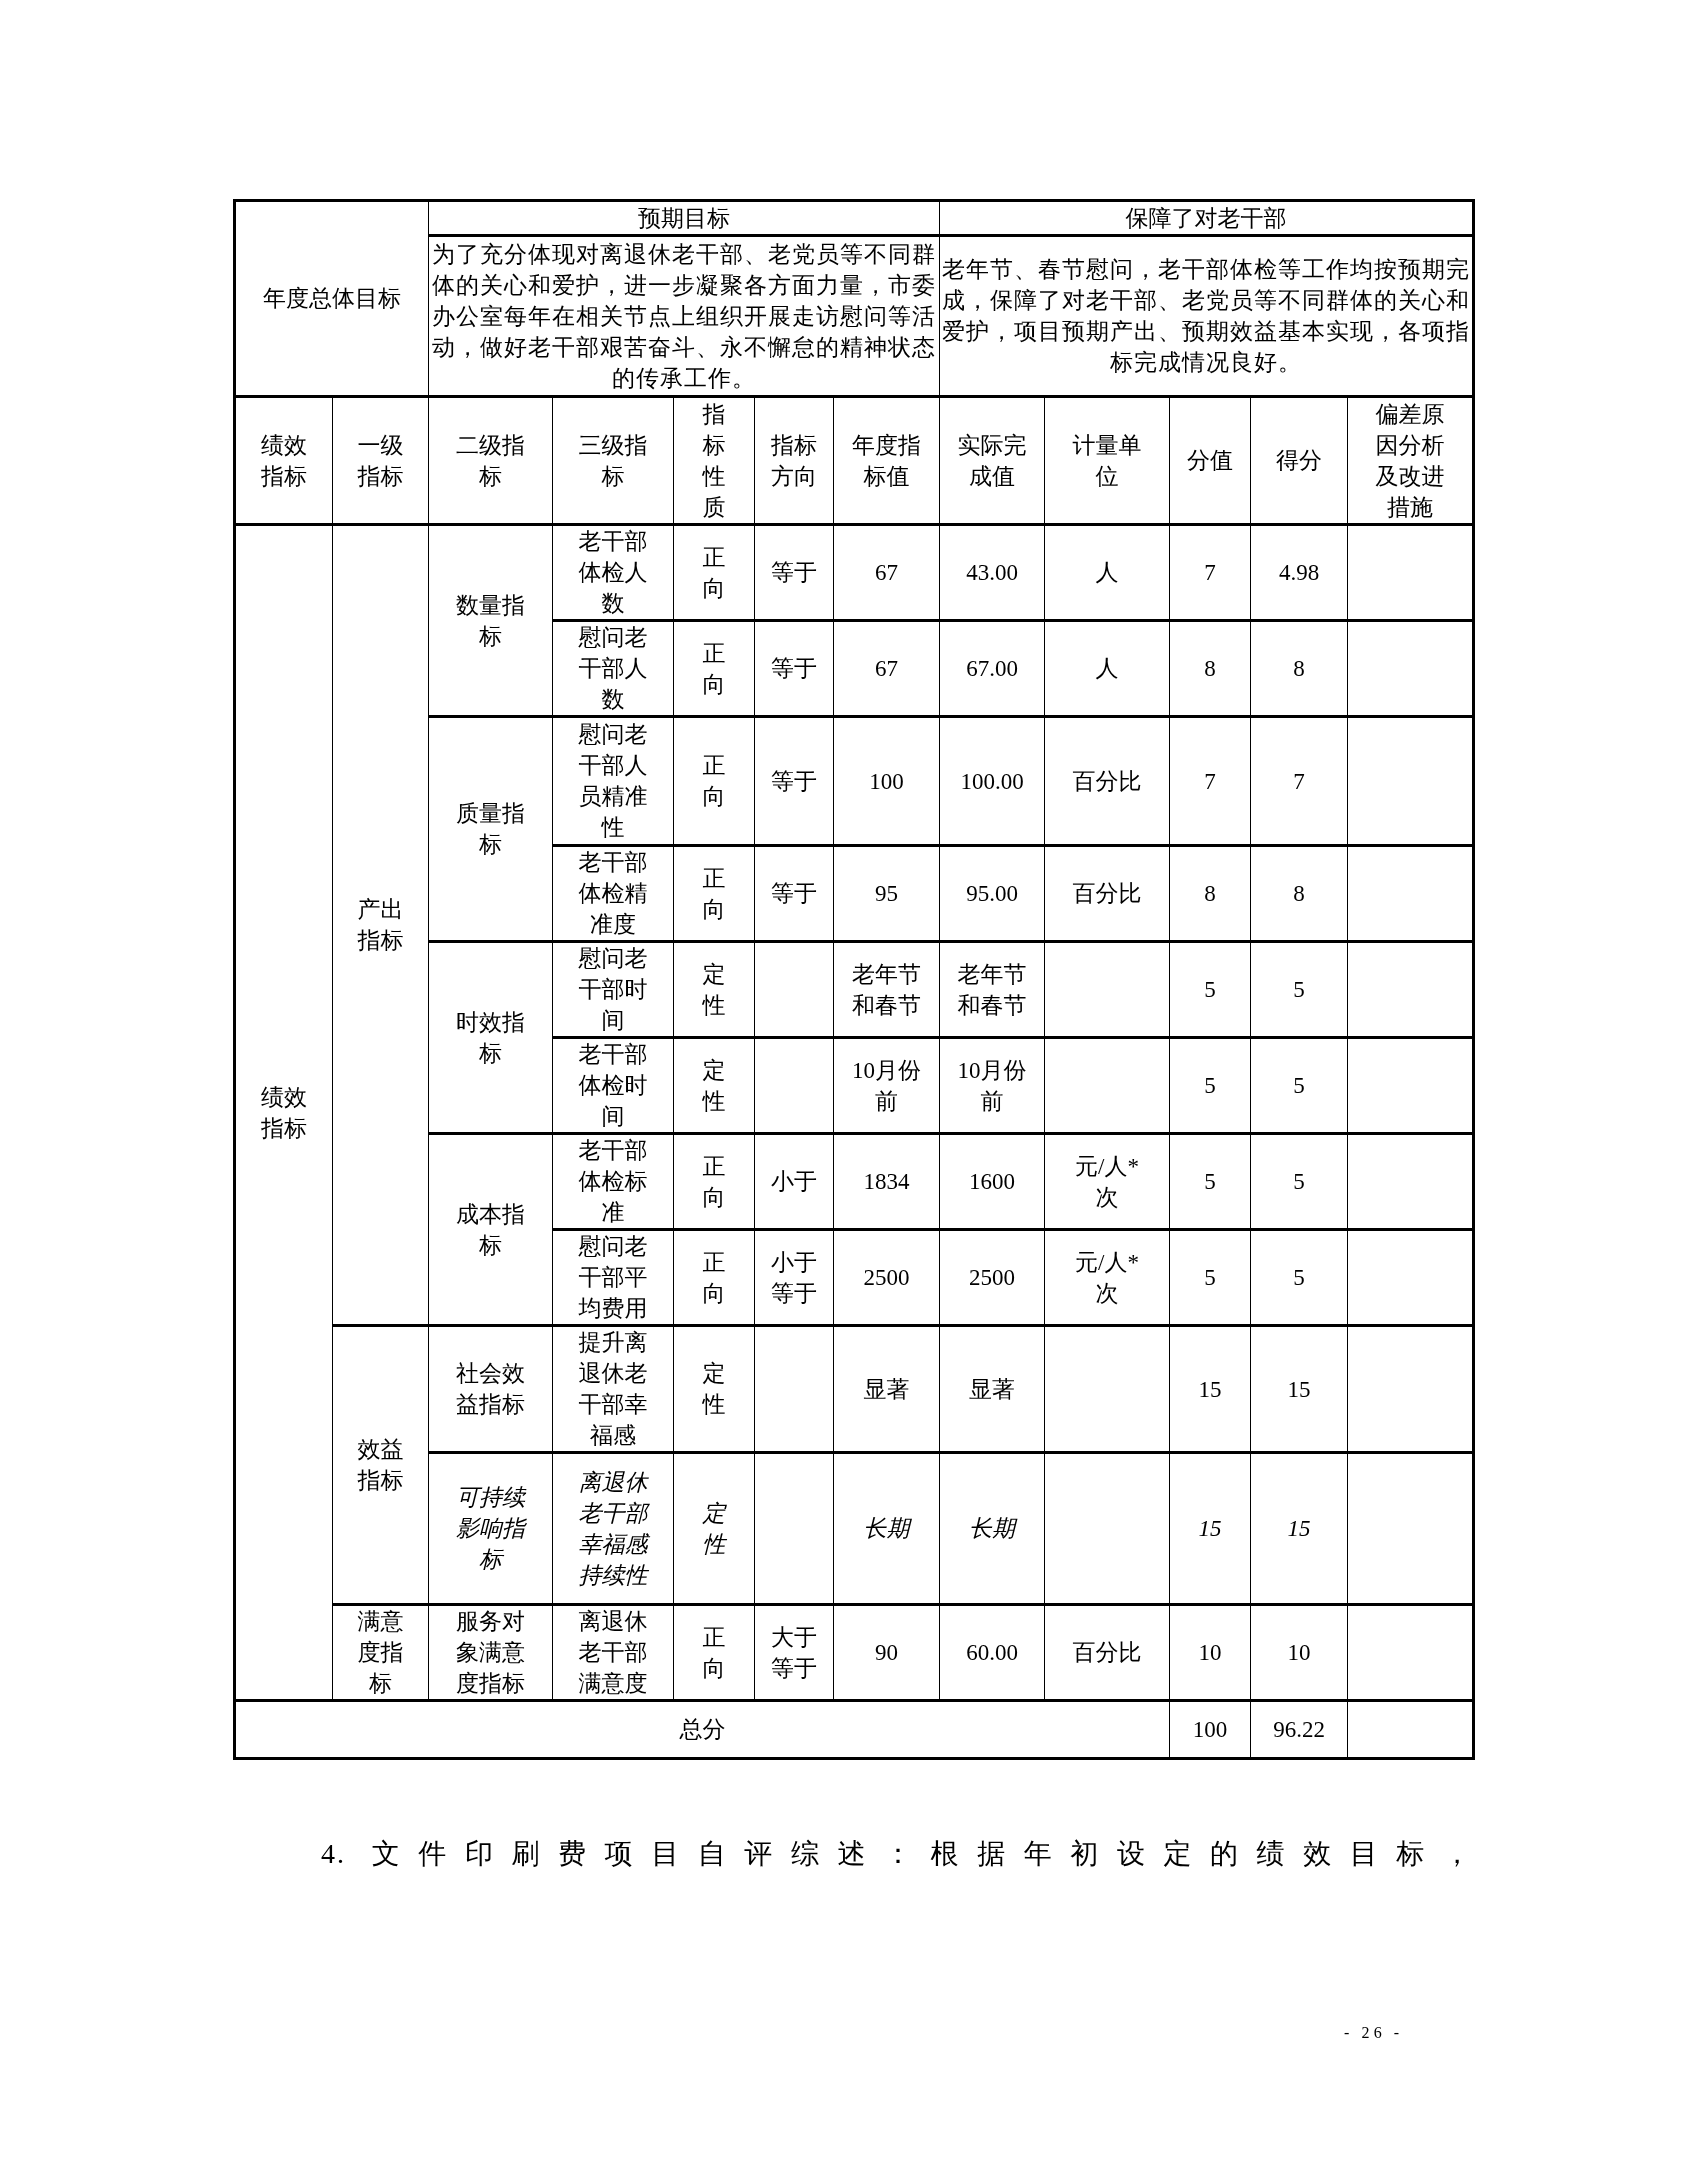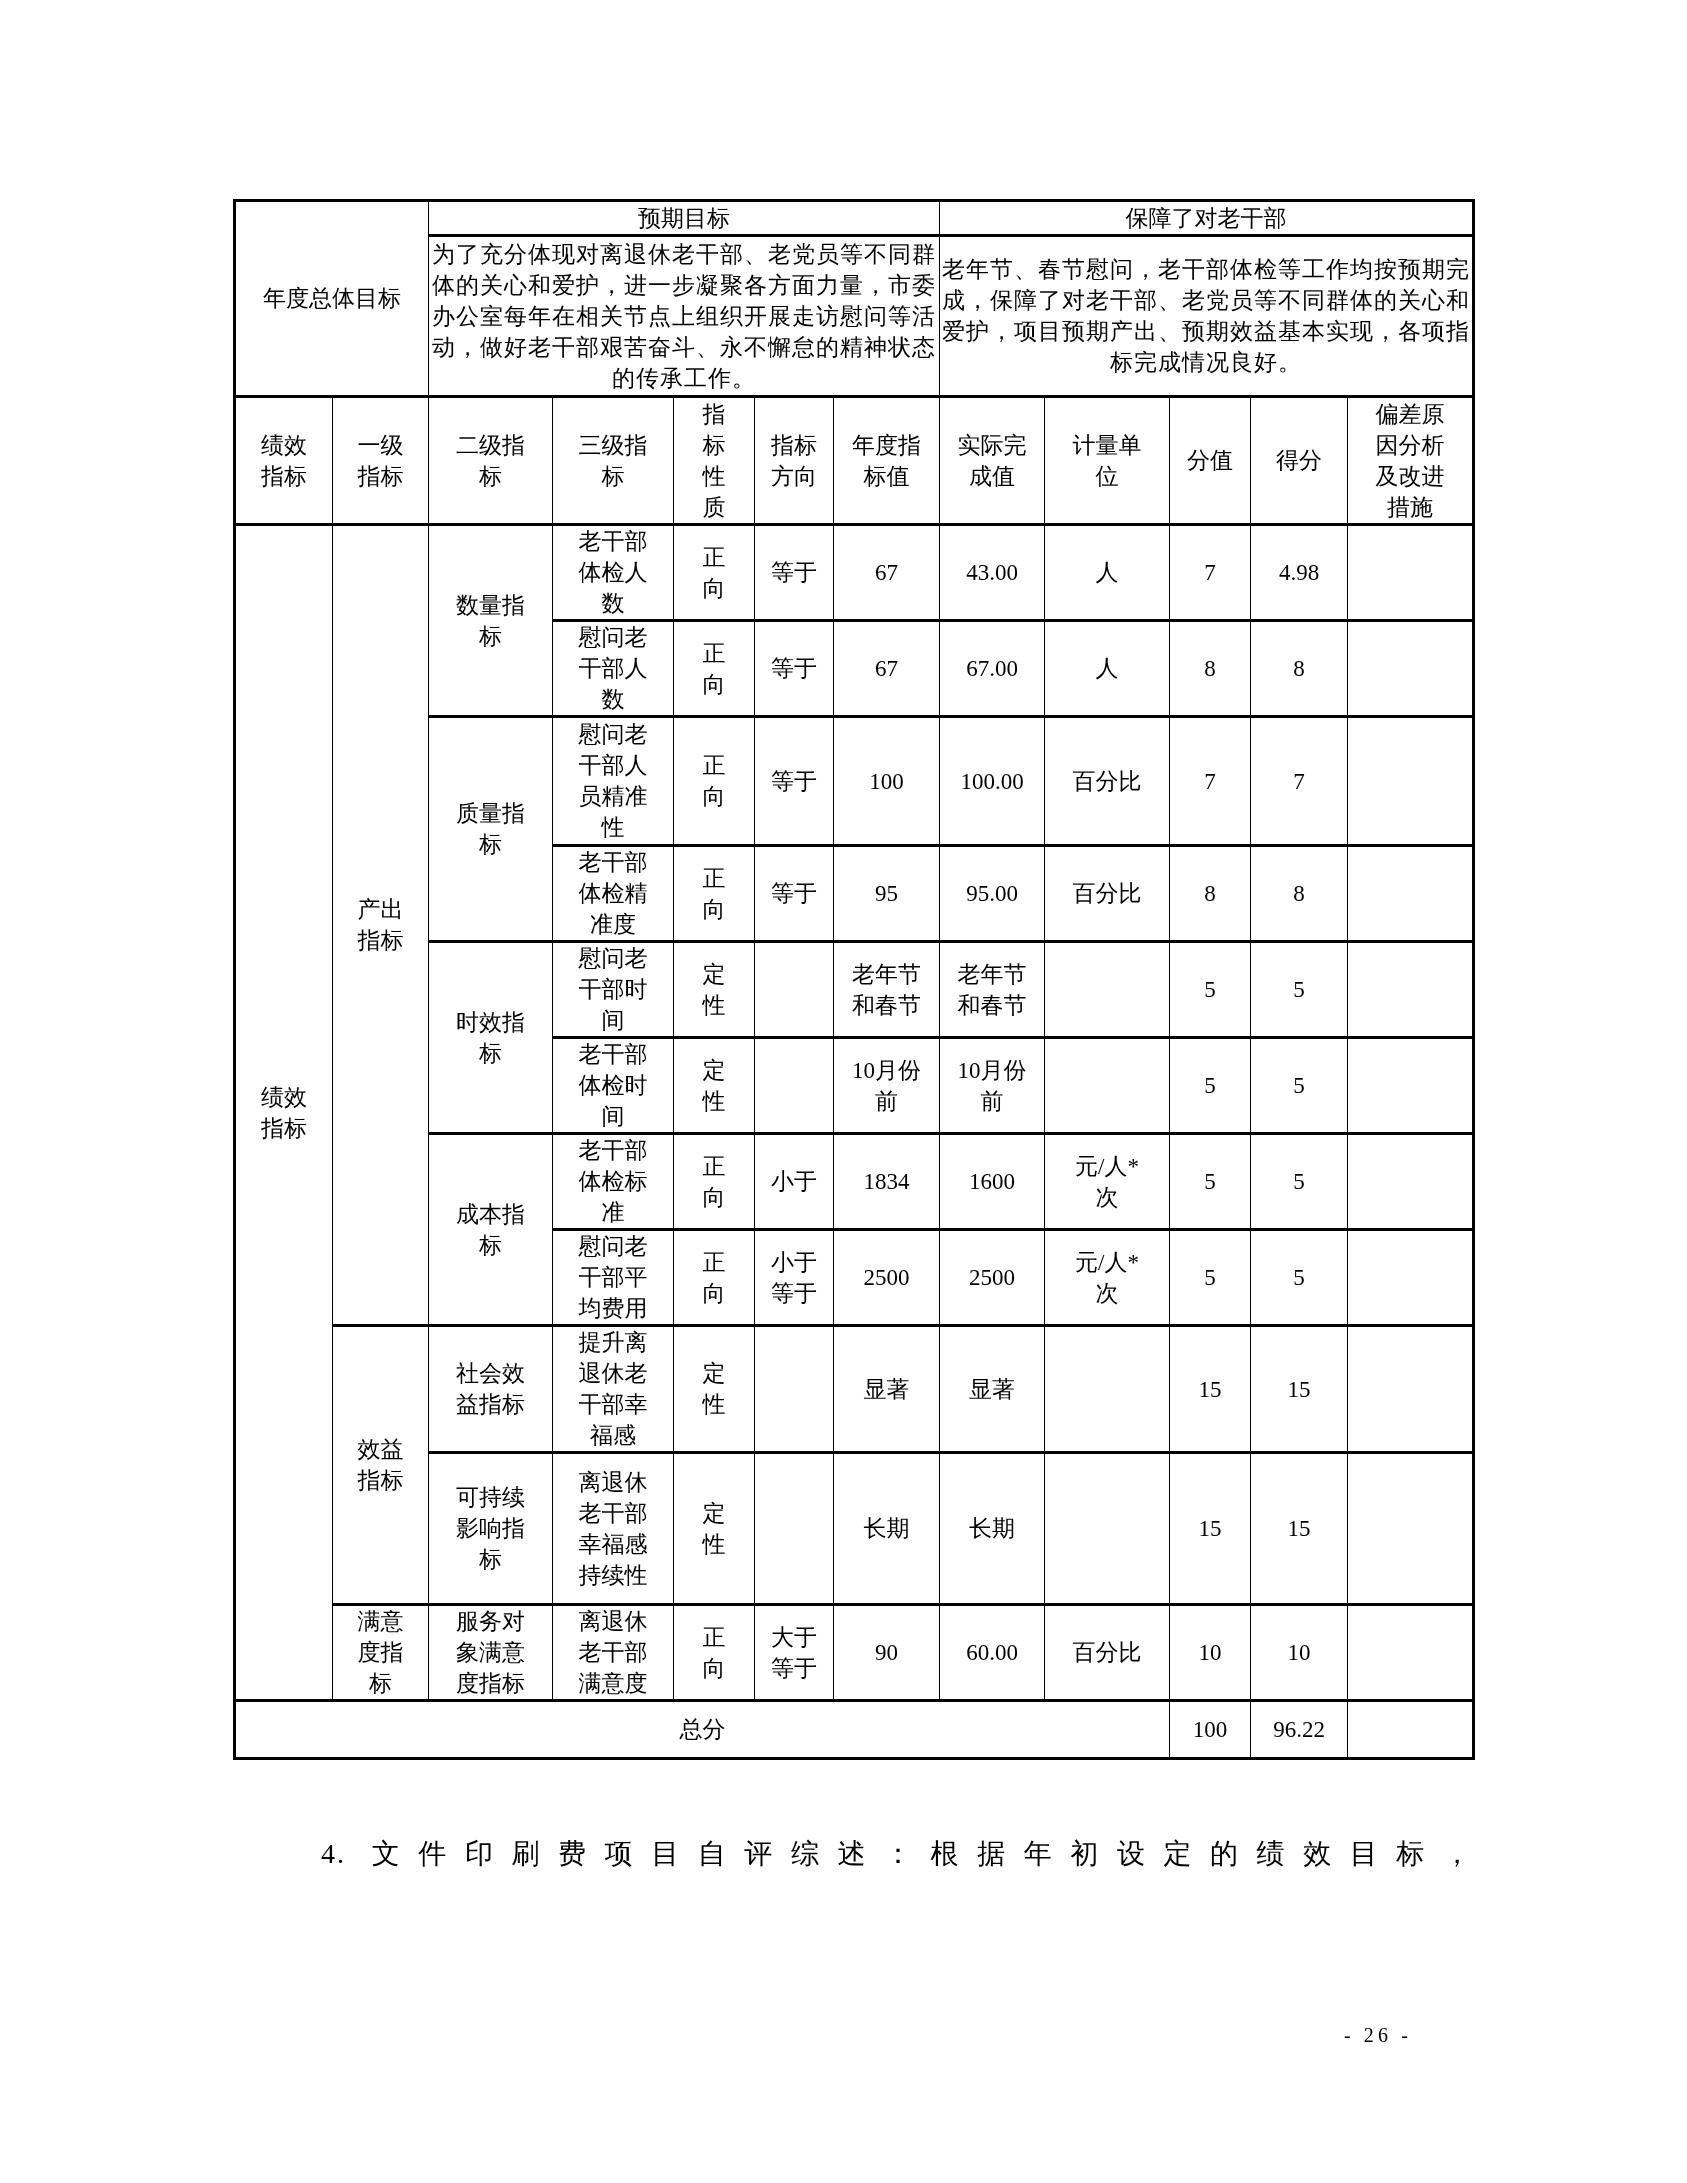--- a/index.html
+++ b/index.html
@@ -34,21 +34,21 @@
   tr.rA{height:35px;}
   tr.rB{height:161px;margin-left:20px;}
   tr.rC{height:128px;}
   tr.h180{height:93px;}
   tr.h182{height:94px;}
   tr.h186{height:96px;}
   tr.h181{height:94px;}
   tr.h183{height:95px;}
   tr.h249{height:129px;}
   tr.h244{height:126px;}
-  tr.h250{height:152px;}
+  tr.h250{height:152px;font-style:italic;}
   tr.hTot{height:58px;}
   td.para{
     white-space:normal;
     text-align:justify;
     text-align-last:center;
     line-height:32px;
     letter-spacing:1px;
     padding:1px 7.2px;
   }
   .summary{
@@ -60,21 +60,21 @@
   .summary .ln1{
     text-indent:88px;
     text-align:justify;
     text-align-last:justify;
   }
   .summary .ln2{
     text-align:left;
   }
   .pagenum{
     position:absolute;left:1344px;top:2024px;
-    font-size:20px;
+    font-size:16px;
     letter-spacing:4.1px;
   }
 </style>
 </head>
 <body>
 
 <div class="page">
 
   <table class="perf">
     <colgroup>

